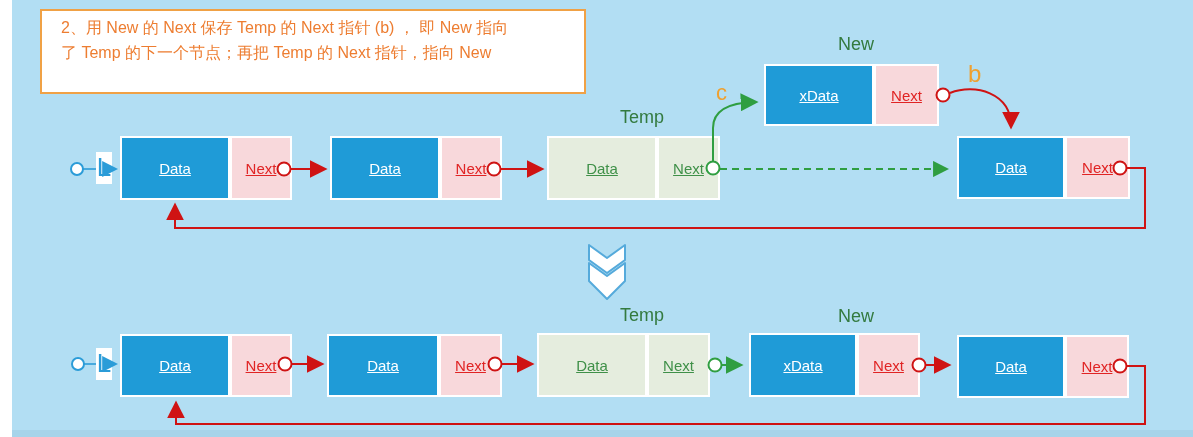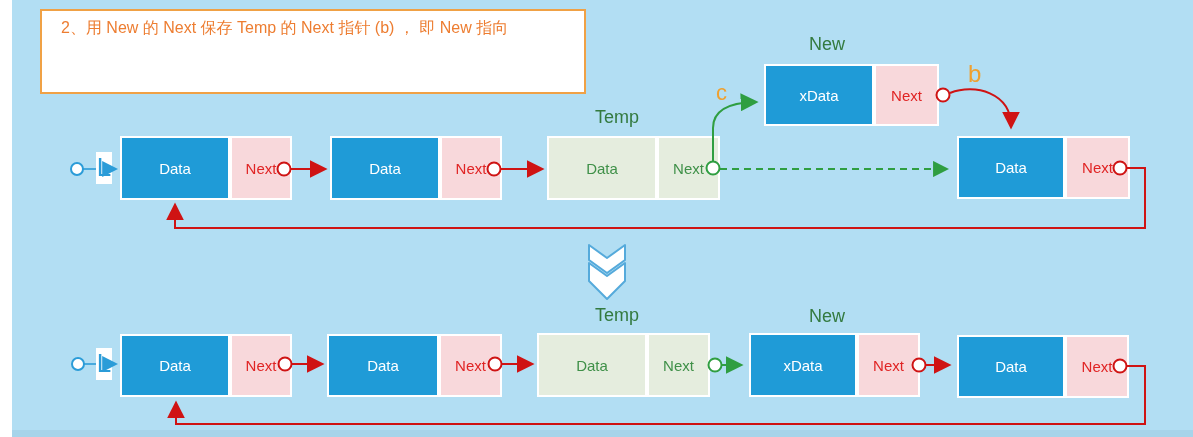--- a/index.html
+++ b/index.html
@@ -12,43 +12,45 @@
   .note{
     position:absolute;left:28px;top:9px;width:546px;height:85px;
     box-sizing:border-box;background:#ffffff;border:2px solid #f0a145;
     color:#ed7d31;font-size:16px;line-height:25px;padding:4px 6px 0 19px;
     white-space:nowrap;
   }
   .cell{
     position:absolute;box-sizing:border-box;border:2px solid #ffffff;
     display:flex;align-items:center;justify-content:center;
     font-size:15px;
+    text-decoration:underline;
   }
   .cell.blue{background:#1f9bd7;color:#ffffff;}
   .cell.pink{background:#f8d8db;color:#e02424;}
   .cell.sage{background:#e5edde;color:#3f9048;}
   .lbox{
     position:absolute;width:16px;height:32px;background:#ffffff;
     color:#2b9cd8;font-size:26px;line-height:31px;text-align:center;
   }
   .glabel{
-    position:absolute;width:94px;text-align:center;
+    position:absolute;width:94px;text-align:right;
     color:#337a3f;font-size:18px;
   }
   .olabel{position:absolute;color:#efa02f;}
   #svg-overlay{position:absolute;left:0;top:0;pointer-events:none;}
   .strip{position:absolute;left:0;top:430px;width:1193px;height:7px;background:#a7d4ea;}
 </style>
 </head>
 <body>
 
 <div id="stage">
 
   <div class="note">
     <div>2、用 New 的 Next 保存 Temp 的 Next 指针 (b) ， 即 New 指向</div>
+    <div>了 Temp 的下一个节点；再把 Temp 的 Next 指针，指向 New</div>
   </div>
 
   <div class="lbox" style="left:84px;top:152px;">L</div>
 
   <div class="cell blue" style="left:108px;top:136px;width:110px;height:64px;">Data</div>
   <div class="cell pink" style="left:218px;top:136px;width:62px;height:64px;">Next</div>
 
   <div class="cell blue" style="left:318px;top:136px;width:110px;height:64px;">Data</div>
   <div class="cell pink" style="left:428px;top:136px;width:62px;height:64px;">Next</div>
 

